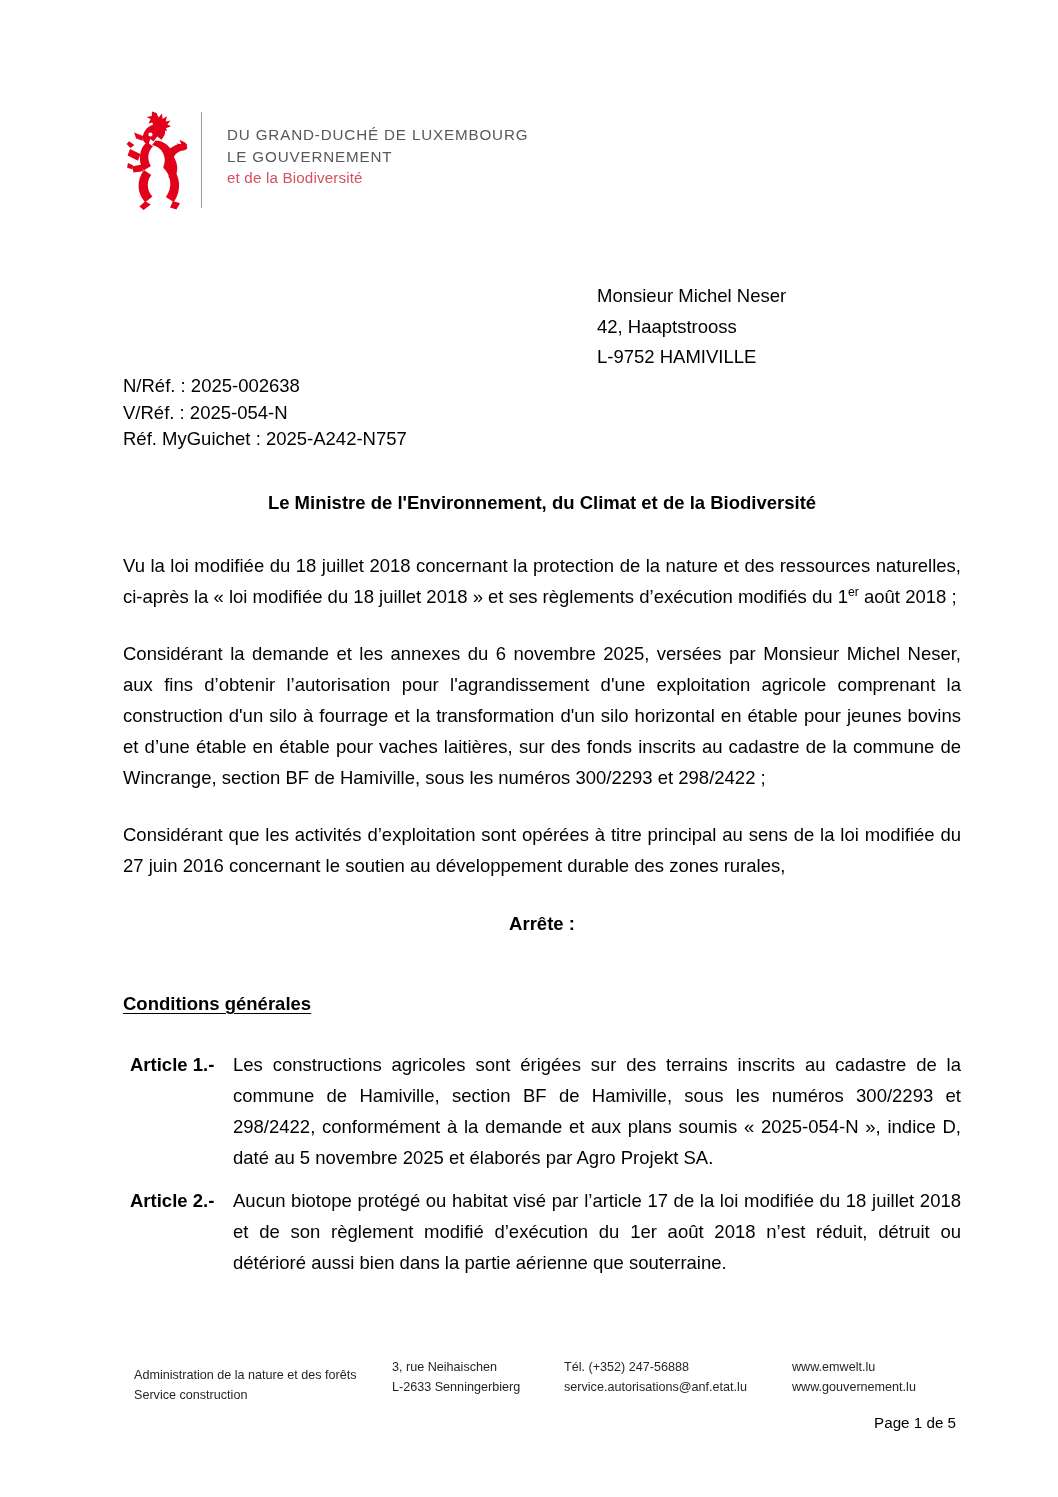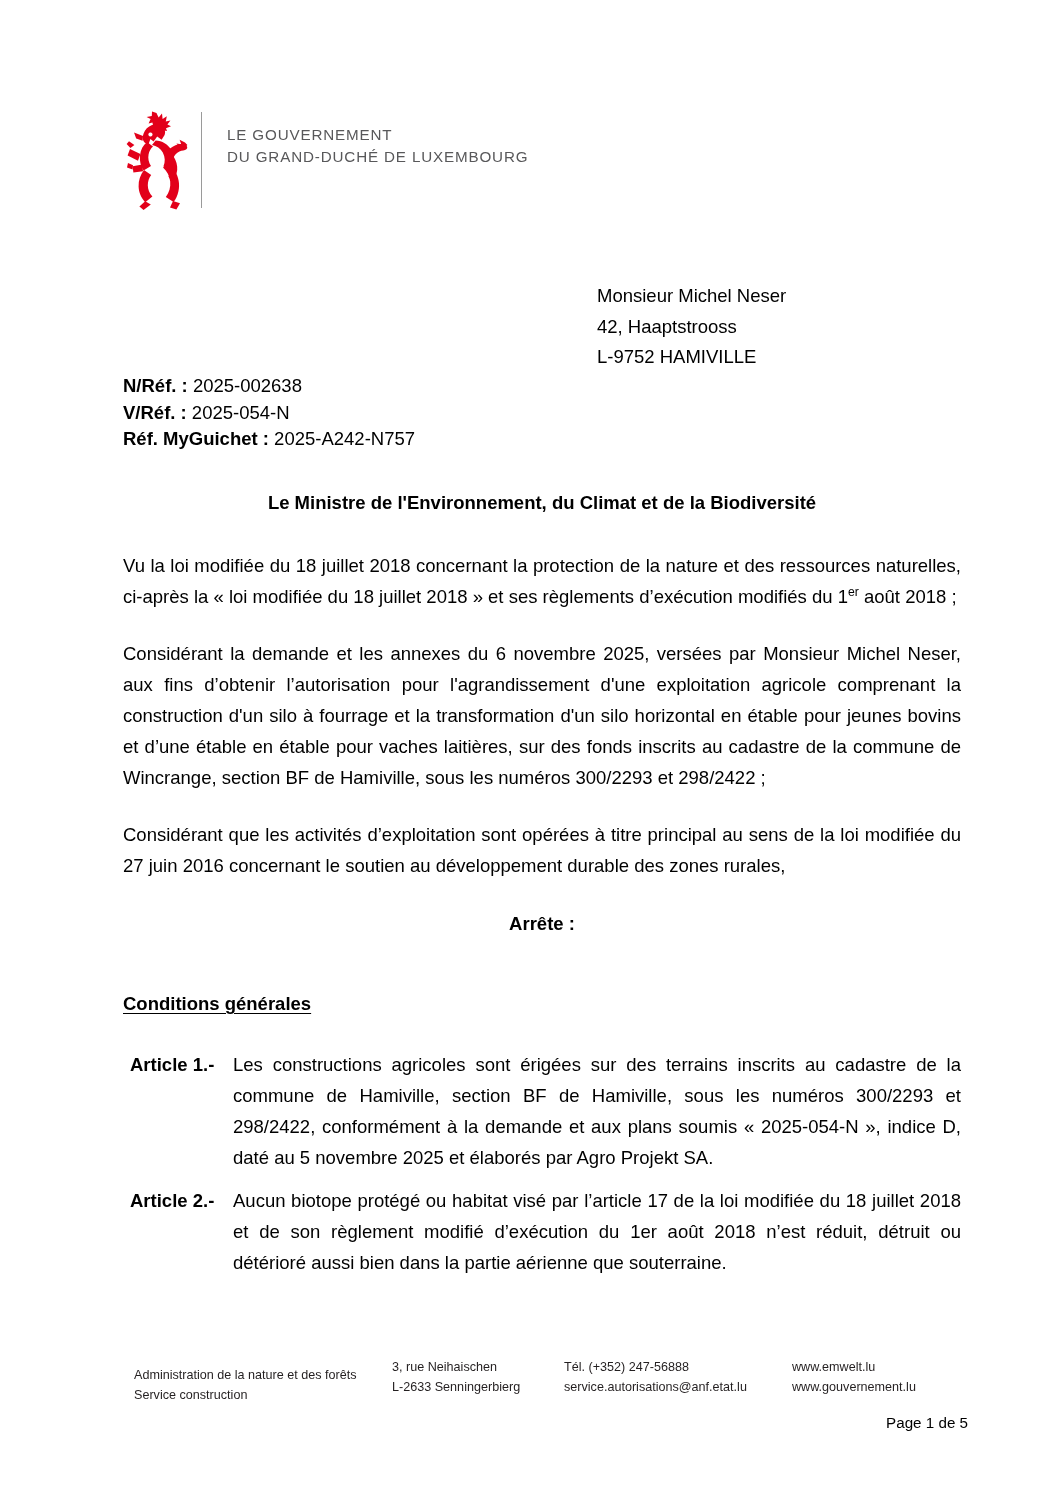--- a/index.html
+++ b/index.html
@@ -77,21 +77,21 @@
 
   
   .refs {
     position: absolute;
     left: 123px;
     top: 373px;
     font-size: 18.5px;
     line-height: 26.5px;
     white-space: nowrap;
   }
-  .refs .rk { font-weight: bold; }
+  .refs .rk { font-weight: normal; }
 
   
   .body-area {
     position: absolute;
     left: 123px;
     top: 490px;
     width: 838px;
   }
   .doc-title {
     text-align: center;
@@ -170,21 +170,21 @@
   }
   .fcol { flex: 0 0 auto; }
   .fcol-1 { width: 258px; margin-top: 8px; }
   .fcol-2 { width: 172px; }
   .fcol-3 { width: 228px; }
   .fcol-4 { width: auto; }
   .fline { white-space: nowrap; }
 
   .page-number {
     position: absolute;
-    right: 90px;
+    right: 102px;
     top: 1412px;
     font-size: 15.2px;
     line-height: 21px;
     color: #000;
     white-space: nowrap;
   }
 </style>
 </head>
 <body>
 
@@ -228,22 +228,23 @@
 
         <path d="M47.6 48.6 C50.2 52.6 51.6 57.4 51.2 62.0 C50.8 66.6 48.6 70.6 45.4 73.0 L42.4 68.4 C44.6 66.6 46.0 63.8 46.3 60.8 C46.6 57.4 45.6 53.8 43.6 50.8 Z"></path>
 
         <path d="M59.0 34.6 L53.6 31.8 L55.2 36.2 L50.4 35.4 L53.6 39.0 L58.8 39.4 L61.4 37.0 Z"></path>
       </g>
     </svg>
 
     <div class="lh-divider"></div>
 
     <div class="lh-text">
+      <div class="lh-gov">DU GRAND-DUCHÉ DE LUXEMBOURG</div>
       <div class="lh-gov">LE GOUVERNEMENT</div>
-      <div class="lh-gov">DU GRAND-DUCHÉ DE LUXEMBOURG</div>
+      <div class="lh-min">et de la Biodiversité</div>
     </div>
   </div>
 
   <div class="address">
     <div>Monsieur Michel Neser</div>
     <div>42, Haaptstrooss</div>
     <div>L-9752 HAMIVILLE</div>
   </div>
 
   <div class="refs">

